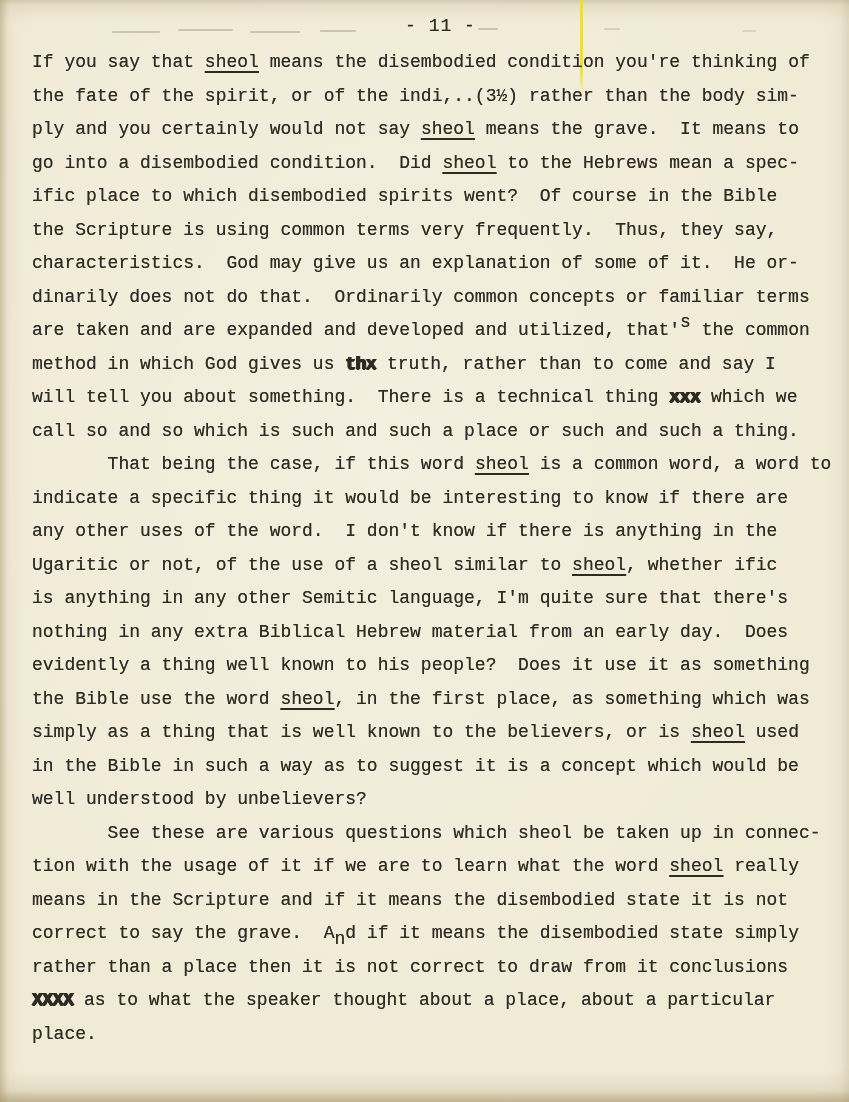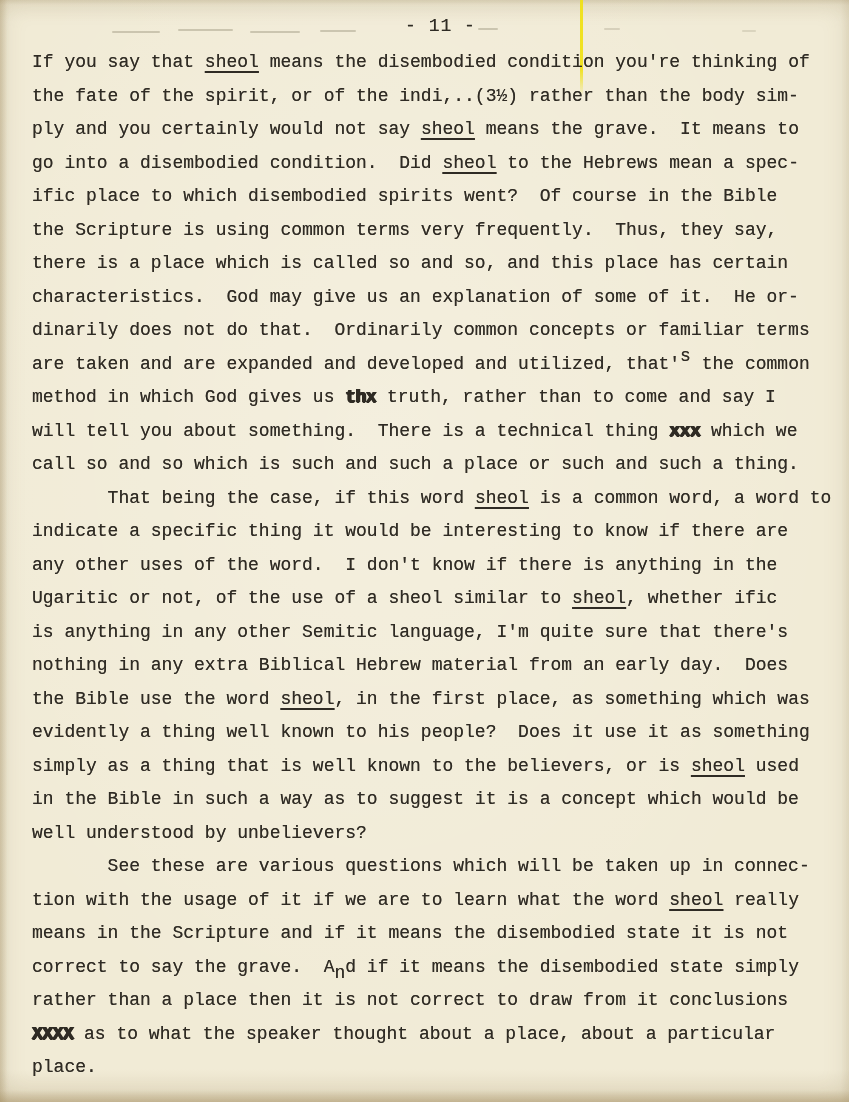--- a/index.html
+++ b/index.html
@@ -109,39 +109,38 @@
 
   <div class="page-number">- 11 -</div>
 
   <div class="text-block">
       <div class="line"><span class="seg-n">If you say that </span><span class="seg-u">sheol</span><span class="seg-n"> means the disembodied condition you're thinking of</span></div>
       <div class="line"><span class="seg-n">the fate of the spirit, or of the indi,..(3½) rather than the body sim-</span></div>
       <div class="line"><span class="seg-n">ply and you certainly would not say </span><span class="seg-u">sheol</span><span class="seg-n"> means the grave.  It means to</span></div>
       <div class="line"><span class="seg-n">go into a disembodied condition.  Did </span><span class="seg-u">sheol</span><span class="seg-n"> to the Hebrews mean a spec-</span></div>
       <div class="line"><span class="seg-n">ific place to which disembodied spirits went?  Of course in the Bible</span></div>
       <div class="line"><span class="seg-n">the Scripture is using common terms very frequently.  Thus, they say,</span></div>
-      <div class="line"><span class="seg-n">there is a place which is called so and so, and this place has certain</span></div>
       <div class="line"><span class="seg-n">characteristics.  God may give us an explanation of some of it.  He or-</span></div>
       <div class="line"><span class="seg-n">dinarily does not do that.  Ordinarily common concepts or familiar terms</span></div>
       <div class="line"><span class="seg-n">are taken and are expanded and developed and utilized, that'</span><span class="seg-sup">s</span><span class="seg-n"> the common</span></div>
       <div class="line"><span class="seg-n">method in which God gives us </span><span class="seg-x">thx</span><span class="seg-n"> truth, rather than to come and say I</span></div>
       <div class="line"><span class="seg-n">will tell you about something.  There is a technical thing </span><span class="seg-x">xxx</span><span class="seg-n"> which we</span></div>
       <div class="line"><span class="seg-n">call so and so which is such and such a place or such and such a thing.</span></div>
       <div class="line"><span class="seg-n">       That being the case, if this word </span><span class="seg-u">sheol</span><span class="seg-n"> is a common word, a word to</span></div>
       <div class="line"><span class="seg-n">indicate a specific thing it would be interesting to know if there are</span></div>
       <div class="line"><span class="seg-n">any other uses of the word.  I don't know if there is anything in the</span></div>
       <div class="line"><span class="seg-n">Ugaritic or not, of the use of a sheol similar to </span><span class="seg-u">sheol</span><span class="seg-n">, whether ific</span></div>
       <div class="line"><span class="seg-n">is anything in any other Semitic language, I'm quite sure that there's</span></div>
       <div class="line"><span class="seg-n">nothing in any extra Biblical Hebrew material from an early day.  Does</span></div>
+      <div class="line"><span class="seg-n">evidently a thing well known to his people?  Does it use it as something</span></div>
       <div class="line"><span class="seg-n">the Bible use the word </span><span class="seg-u">sheol</span><span class="seg-n">, in the first place, as something which was</span></div>
-      <div class="line"><span class="seg-n">evidently a thing well known to his people?  Does it use it as something</span></div>
       <div class="line"><span class="seg-n">simply as a thing that is well known to the believers, or is </span><span class="seg-u">sheol</span><span class="seg-n"> used</span></div>
       <div class="line"><span class="seg-n">in the Bible in such a way as to suggest it is a concept which would be</span></div>
       <div class="line"><span class="seg-n">well understood by unbelievers?</span></div>
-      <div class="line"><span class="seg-n">       See these are various questions which will be taken up in connec-</span></div>
+      <div class="line"><span class="seg-n">       See these are various questions which sheol be taken up in connec-</span></div>
       <div class="line"><span class="seg-n">tion with the usage of it if we are to learn what the word </span><span class="seg-u">sheol</span><span class="seg-n"> really</span></div>
       <div class="line"><span class="seg-n">means in the Scripture and if it means the disembodied state it is not</span></div>
       <div class="line"><span class="seg-n">correct to say the grave.  A</span><span class="seg-sub">n</span><span class="seg-n">d if it means the disembodied state simply</span></div>
       <div class="line"><span class="seg-n">rather than a place then it is not correct to draw from it conclusions</span></div>
       <div class="line"><span class="seg-x">XXXX</span><span class="seg-n"> as to what the speaker thought about a place, about a particular</span></div>
       <div class="line"><span class="seg-n">place.</span></div>
     </div>
 
   <div class="edge-bottom"></div>
 </div>

